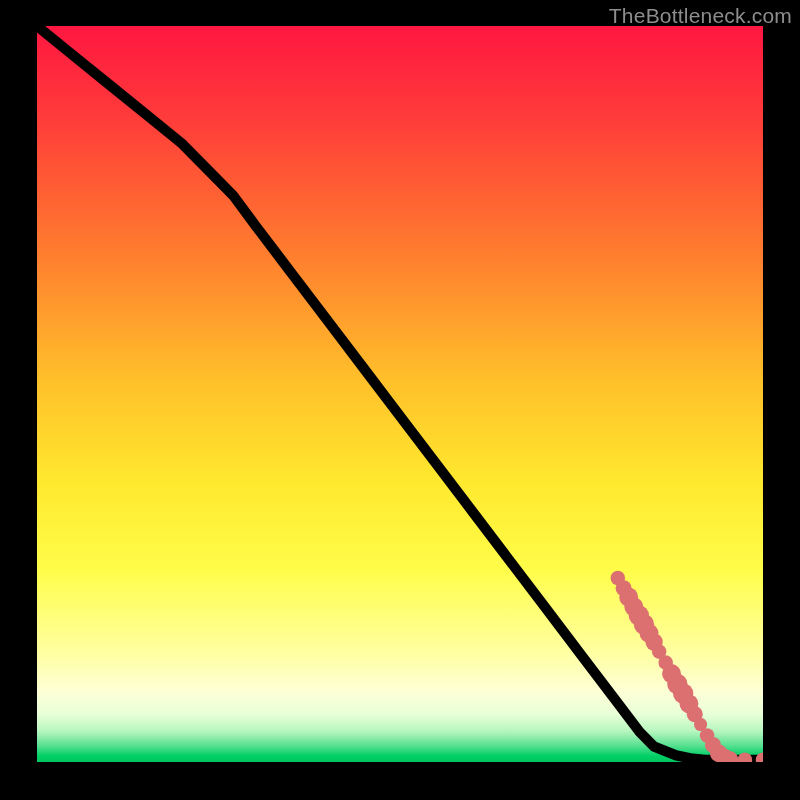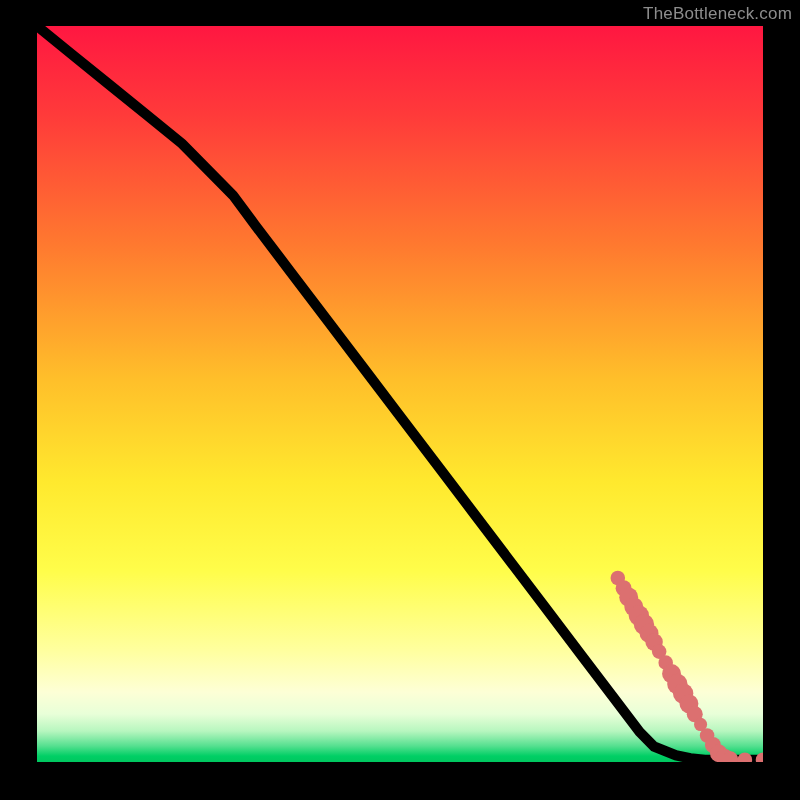--- a/index.html
+++ b/index.html
@@ -37,21 +37,21 @@
     left: 0;
     top: 0;
     width: 100%;
     height: 100%;
   }
   .watermark {
     position: absolute;
     top: 4px;
     right: 8px;
     color: #8d8d8d;
-    font-size: 17px;
+    font-size: 21px;
     font-weight: 500;
     letter-spacing: 0.2px;
     font-family: Arial, Helvetica, sans-serif;
   }
 </style>
 </head>
 <body>
 
 <div class="stage">
   <div class="watermark">TheBottleneck.com</div>

